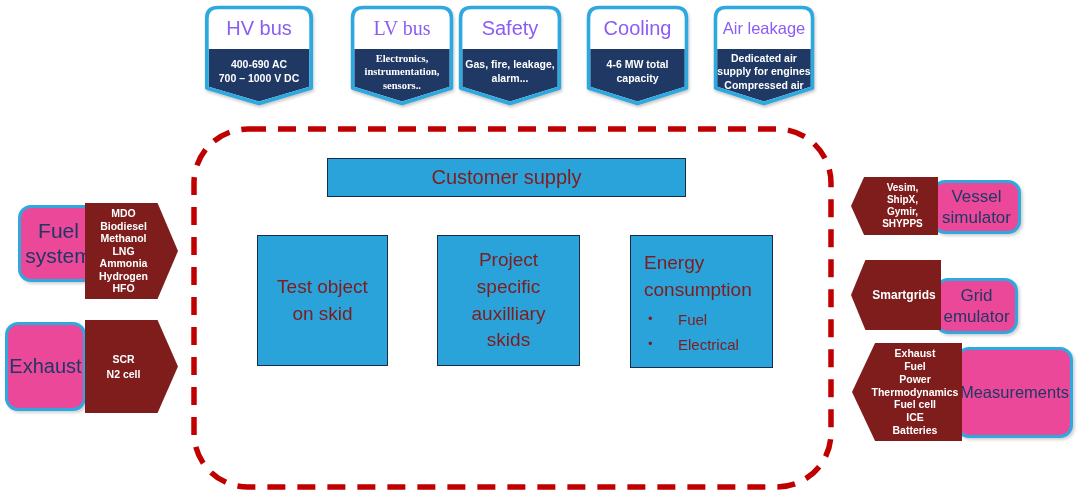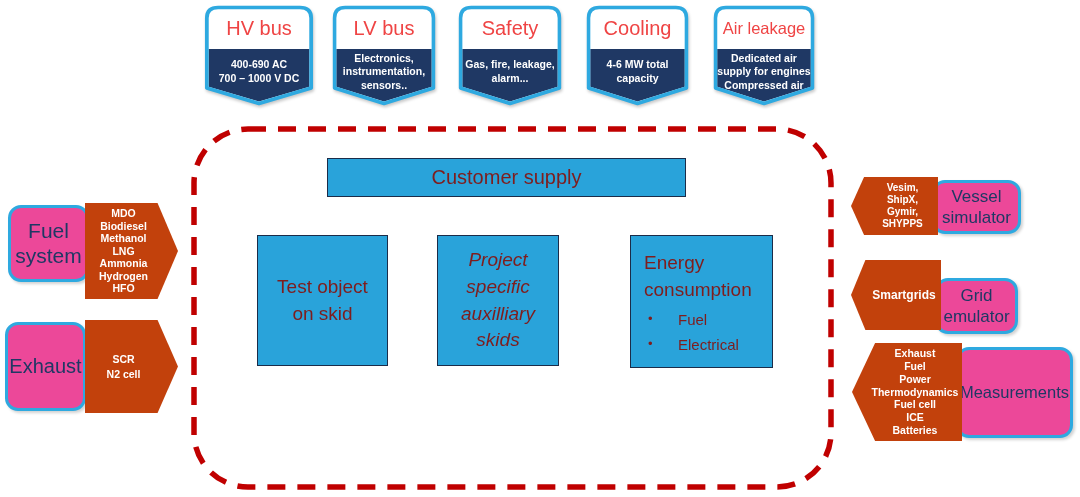--- a/index.html
+++ b/index.html
@@ -6,56 +6,56 @@
   body{
     width:1080px;height:497px;position:relative;background:#ffffff;
     font-family:"Liberation Sans",sans-serif;overflow:hidden;
   }
   
   .banner{position:absolute;top:3px;height:104px;}
   .banner svg{position:absolute;inset:0;width:100%;height:100%;
     filter:drop-shadow(1.5px 2px 1.5px rgba(0,0,0,.22));}
   .banner-title{position:absolute;top:6px;left:4px;right:4px;height:38px;
     display:flex;align-items:center;justify-content:center;
-    font-size:20px;color:#ef4444;}
+    font-size:20px;color:#8b5cf6;}
   .banner-detail{position:absolute;top:46px;left:4px;right:4px;height:46px;
     display:flex;align-items:center;justify-content:center;text-align:center;
     font-size:10.5px;font-weight:700;color:#ffffff;line-height:1.3;white-space:pre-line;}
-  .b1{left:202px;width:114px;} .b2{left:330px;width:108px;}
+  .b1{left:202px;width:114px;} .b2{left:348px;width:108px;font-family:Liberation Serif, serif;}
   .b3{left:456px;width:108px;} .b4{left:584px;width:107px;}
   .b5{left:711px;width:106px;}
   .b5 .banner-title{font-size:16.5px;}
   
   .boundary{position:absolute;left:191px;top:126px;width:643px;height:364px;}
   
   .bluebox{position:absolute;background:#29a3da;border:1.5px solid #1b2c49;
     color:#7f1d1d;box-sizing:border-box;}
   .supply-bar{left:327px;top:158px;width:359px;height:39px;
     display:flex;align-items:center;justify-content:center;font-size:20px;}
   .cbox{display:flex;align-items:center;justify-content:center;text-align:center;
     font-size:19px;line-height:1.42;padding:6px 12px;}
   .cbox1{left:257px;top:235px;width:131px;height:131px;}
-  .cbox2{left:437px;top:235px;width:122px;height:131px;font-style:italic;}
+  .cbox2{left:437px;top:235px;width:143px;height:131px;}
   .cbox3{left:630px;top:235px;width:143px;height:133px;
     display:block;text-align:left;padding:14px 6px 6px 13px;}
   .cbox3-title{font-size:19px;line-height:1.42;}
   .bullet-row{display:flex;margin-top:7px;font-size:15px;line-height:1.2;}
   .bullet-dot{width:30px;text-align:left;padding-left:4px;font-size:13px;}
   
   .whitebox{position:absolute;background:#ec4899;border:3.5px solid #2ea9e0;
     border-radius:13px;box-sizing:border-box;
     display:flex;align-items:center;justify-content:center;text-align:center;
     color:#1f3864;box-shadow:2px 2px 3px rgba(0,0,0,.18);z-index:1;}
-  .arrow{position:absolute;background:#c2410c;color:#ffffff;z-index:2;
+  .arrow{position:absolute;background:#7f1d1d;color:#ffffff;z-index:2;
     display:flex;flex-direction:column;align-items:center;justify-content:center;
     text-align:center;font-weight:700;white-space:pre-line;box-sizing:border-box;}
   .arrow-right{clip-path:polygon(0 0,78% 0,100% 50%,78% 100%,0 100%);padding-right:16px;}
   .arrow-left{clip-path:polygon(16% 0,100% 0,100% 100%,16% 100%,0 50%);padding-left:16px;}
   
-  .fuel-box{left:8px;top:205px;width:81px;height:77px;font-size:21px;line-height:1.15;}
+  .fuel-box{left:18px;top:205px;width:81px;height:77px;font-size:21px;line-height:1.15;}
   .fuel-arrow{left:85px;top:203px;width:93px;height:96px;font-size:10.5px;line-height:1.2;}
   .exh-box{left:5px;top:322px;width:81px;height:89px;font-size:20px;}
   .exh-arrow{left:85px;top:320px;width:93px;height:93px;font-size:10.5px;line-height:1.35;}
   
   .ves-box{left:932px;top:180px;width:89px;height:54px;font-size:17px;line-height:1.25;}
   .ves-arrow{left:851px;top:177px;width:87px;height:58px;font-size:10px;line-height:1.18;
     clip-path:polygon(15% 0,100% 0,100% 100%,15% 100%,0 50%);}
   .grid-box{left:935px;top:278px;width:83px;height:56px;font-size:17px;line-height:1.25;}
   .grid-arrow{left:851px;top:260px;width:90px;height:70px;font-size:12px;}
   .meas-box{left:956px;top:347px;width:117px;height:91px;font-size:16.5px;}

